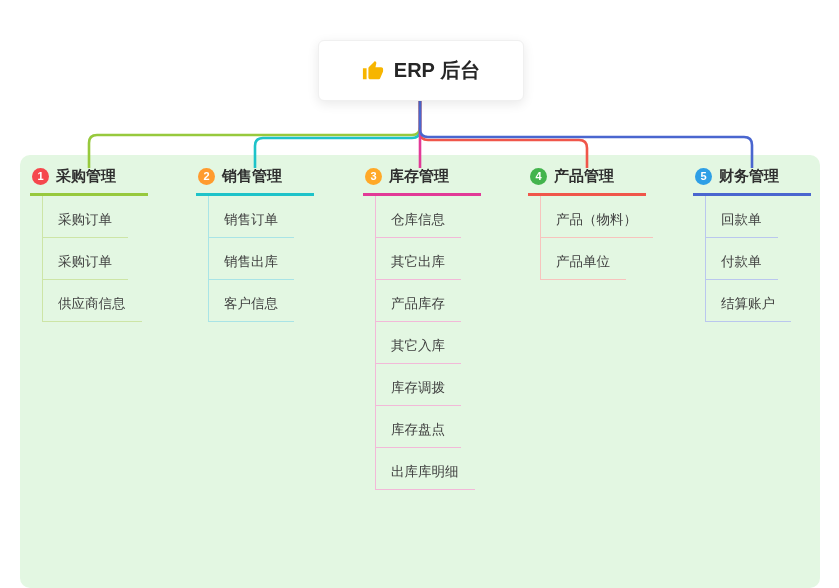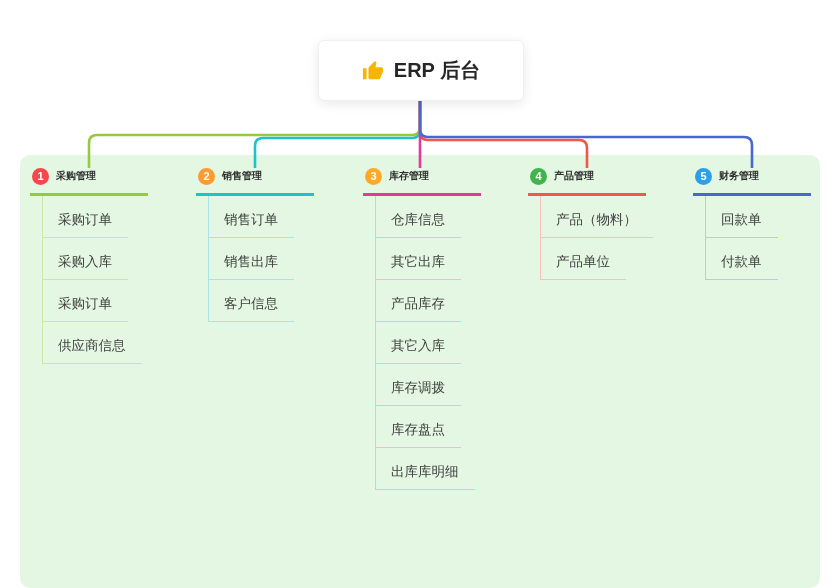--- a/index.html
+++ b/index.html
@@ -12,21 +12,21 @@
              border:1px solid #f0f0f0;border-radius:6px;box-shadow:0 3px 12px rgba(0,0,0,.09);
              display:flex;align-items:center;justify-content:center;gap:10px;z-index:3;
              font-size:20px;font-weight:600;color:#262626;}
   .thumb{display:inline-flex;width:22px;height:22px;}
   .branches{position:absolute;left:0;top:0;z-index:3;}
   .branch{position:absolute;width:118px;}
   .branch-header{display:flex;align-items:center;gap:7px;padding:0 0 7px 2px;
                  border-bottom:3px solid #999;cursor:pointer;}
   .badge{width:17px;height:17px;border-radius:50%;color:#fff;font-size:11px;font-weight:bold;
          display:flex;align-items:center;justify-content:center;flex:0 0 17px;}
-  .branch-label{font-size:10px;font-weight:600;color:#2f2f2f;line-height:20px;white-space:nowrap;}
+  .branch-label{font-size:15px;font-weight:600;color:#2f2f2f;line-height:20px;white-space:nowrap;}
   .children{margin-left:12px;border-left:1.6px solid #ccc;width:max-content;}
   .child{width:max-content;font-size:13.5px;color:#404040;line-height:19px;white-space:nowrap;
          padding:14px 16px 8px 15px;border-bottom:1.6px solid #ccc;cursor:pointer;}
 </style>
 </head>
 <body>
 
 <div class="stage">
   <div class="panel"></div>
   <svg class="links">
@@ -45,21 +45,20 @@
     <span>ERP 后台</span>
   </div>
   <div class="branches">
       <div class="branch" style="left: 30px; top: 148px; width: 118px;">
         <div class="branch-header" style="border-bottom-color: rgb(151, 201, 61);">
           <span class="badge" style="background: rgb(245, 72, 77);">1</span>
           <span class="branch-label">采购管理</span>
         </div>
         <div class="children" style="border-left-color: rgb(205, 229, 166);">
           <div class="child" style="border-bottom-color: rgb(205, 229, 166);">采购订单</div>
-          <div class="child" style="border-bottom-color: rgb(205, 229, 166);">采购入库</div>
           <div class="child" style="border-bottom-color: rgb(205, 229, 166);">采购订单</div>
           <div class="child" style="border-bottom-color: rgb(205, 229, 166);">供应商信息</div>
         </div>
       </div>
       <div class="branch" style="left: 196px; top: 148px; width: 118px;">
         <div class="branch-header" style="border-bottom-color: rgb(30, 195, 201);">
           <span class="badge" style="background: rgb(255, 155, 46);">2</span>
           <span class="branch-label">销售管理</span>
         </div>
         <div class="children" style="border-left-color: rgb(169, 228, 230);">
@@ -94,16 +93,17 @@
         </div>
       </div>
       <div class="branch" style="left: 693px; top: 148px; width: 118px;">
         <div class="branch-header" style="border-bottom-color: rgb(74, 102, 207);">
           <span class="badge" style="background: rgb(46, 159, 230);">5</span>
           <span class="branch-label">财务管理</span>
         </div>
         <div class="children" style="border-left-color: rgb(186, 199, 238);">
           <div class="child" style="border-bottom-color: rgb(186, 199, 238);">回款单</div>
           <div class="child" style="border-bottom-color: rgb(186, 199, 238);">付款单</div>
+          <div class="child" style="border-bottom-color: rgb(186, 199, 238);">结算账户</div>
         </div>
       </div>
     </div>
 </div>
 
 </body></html>

